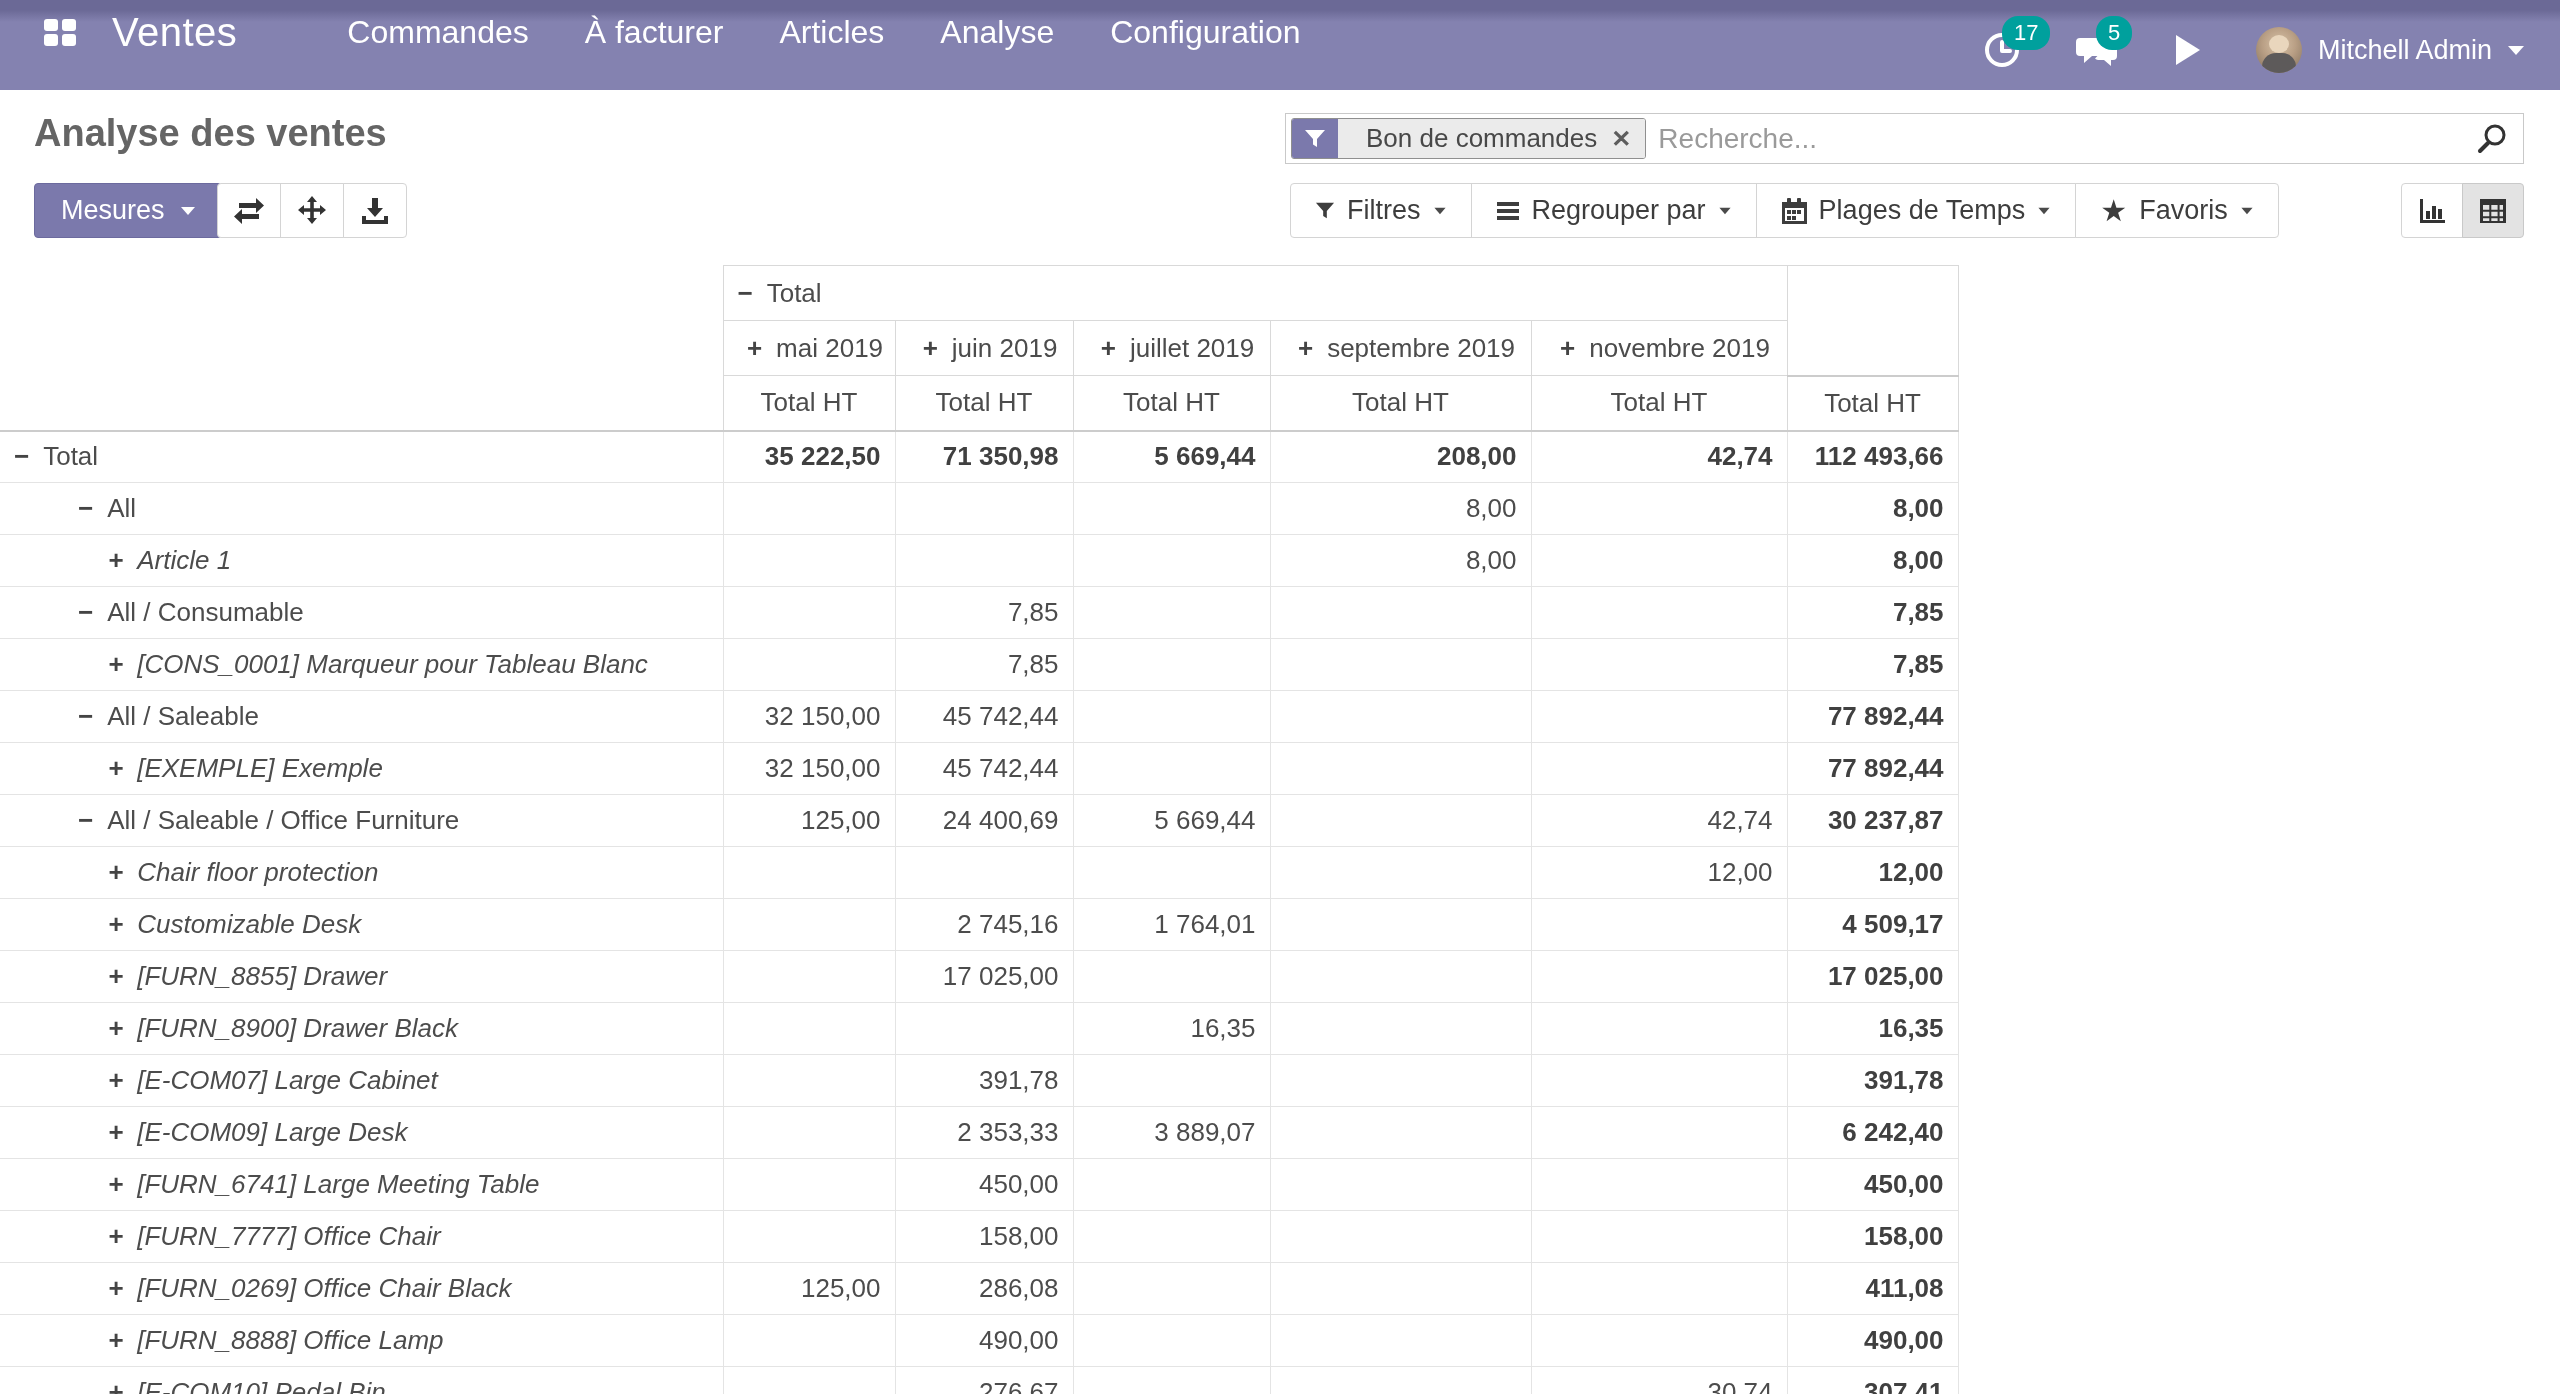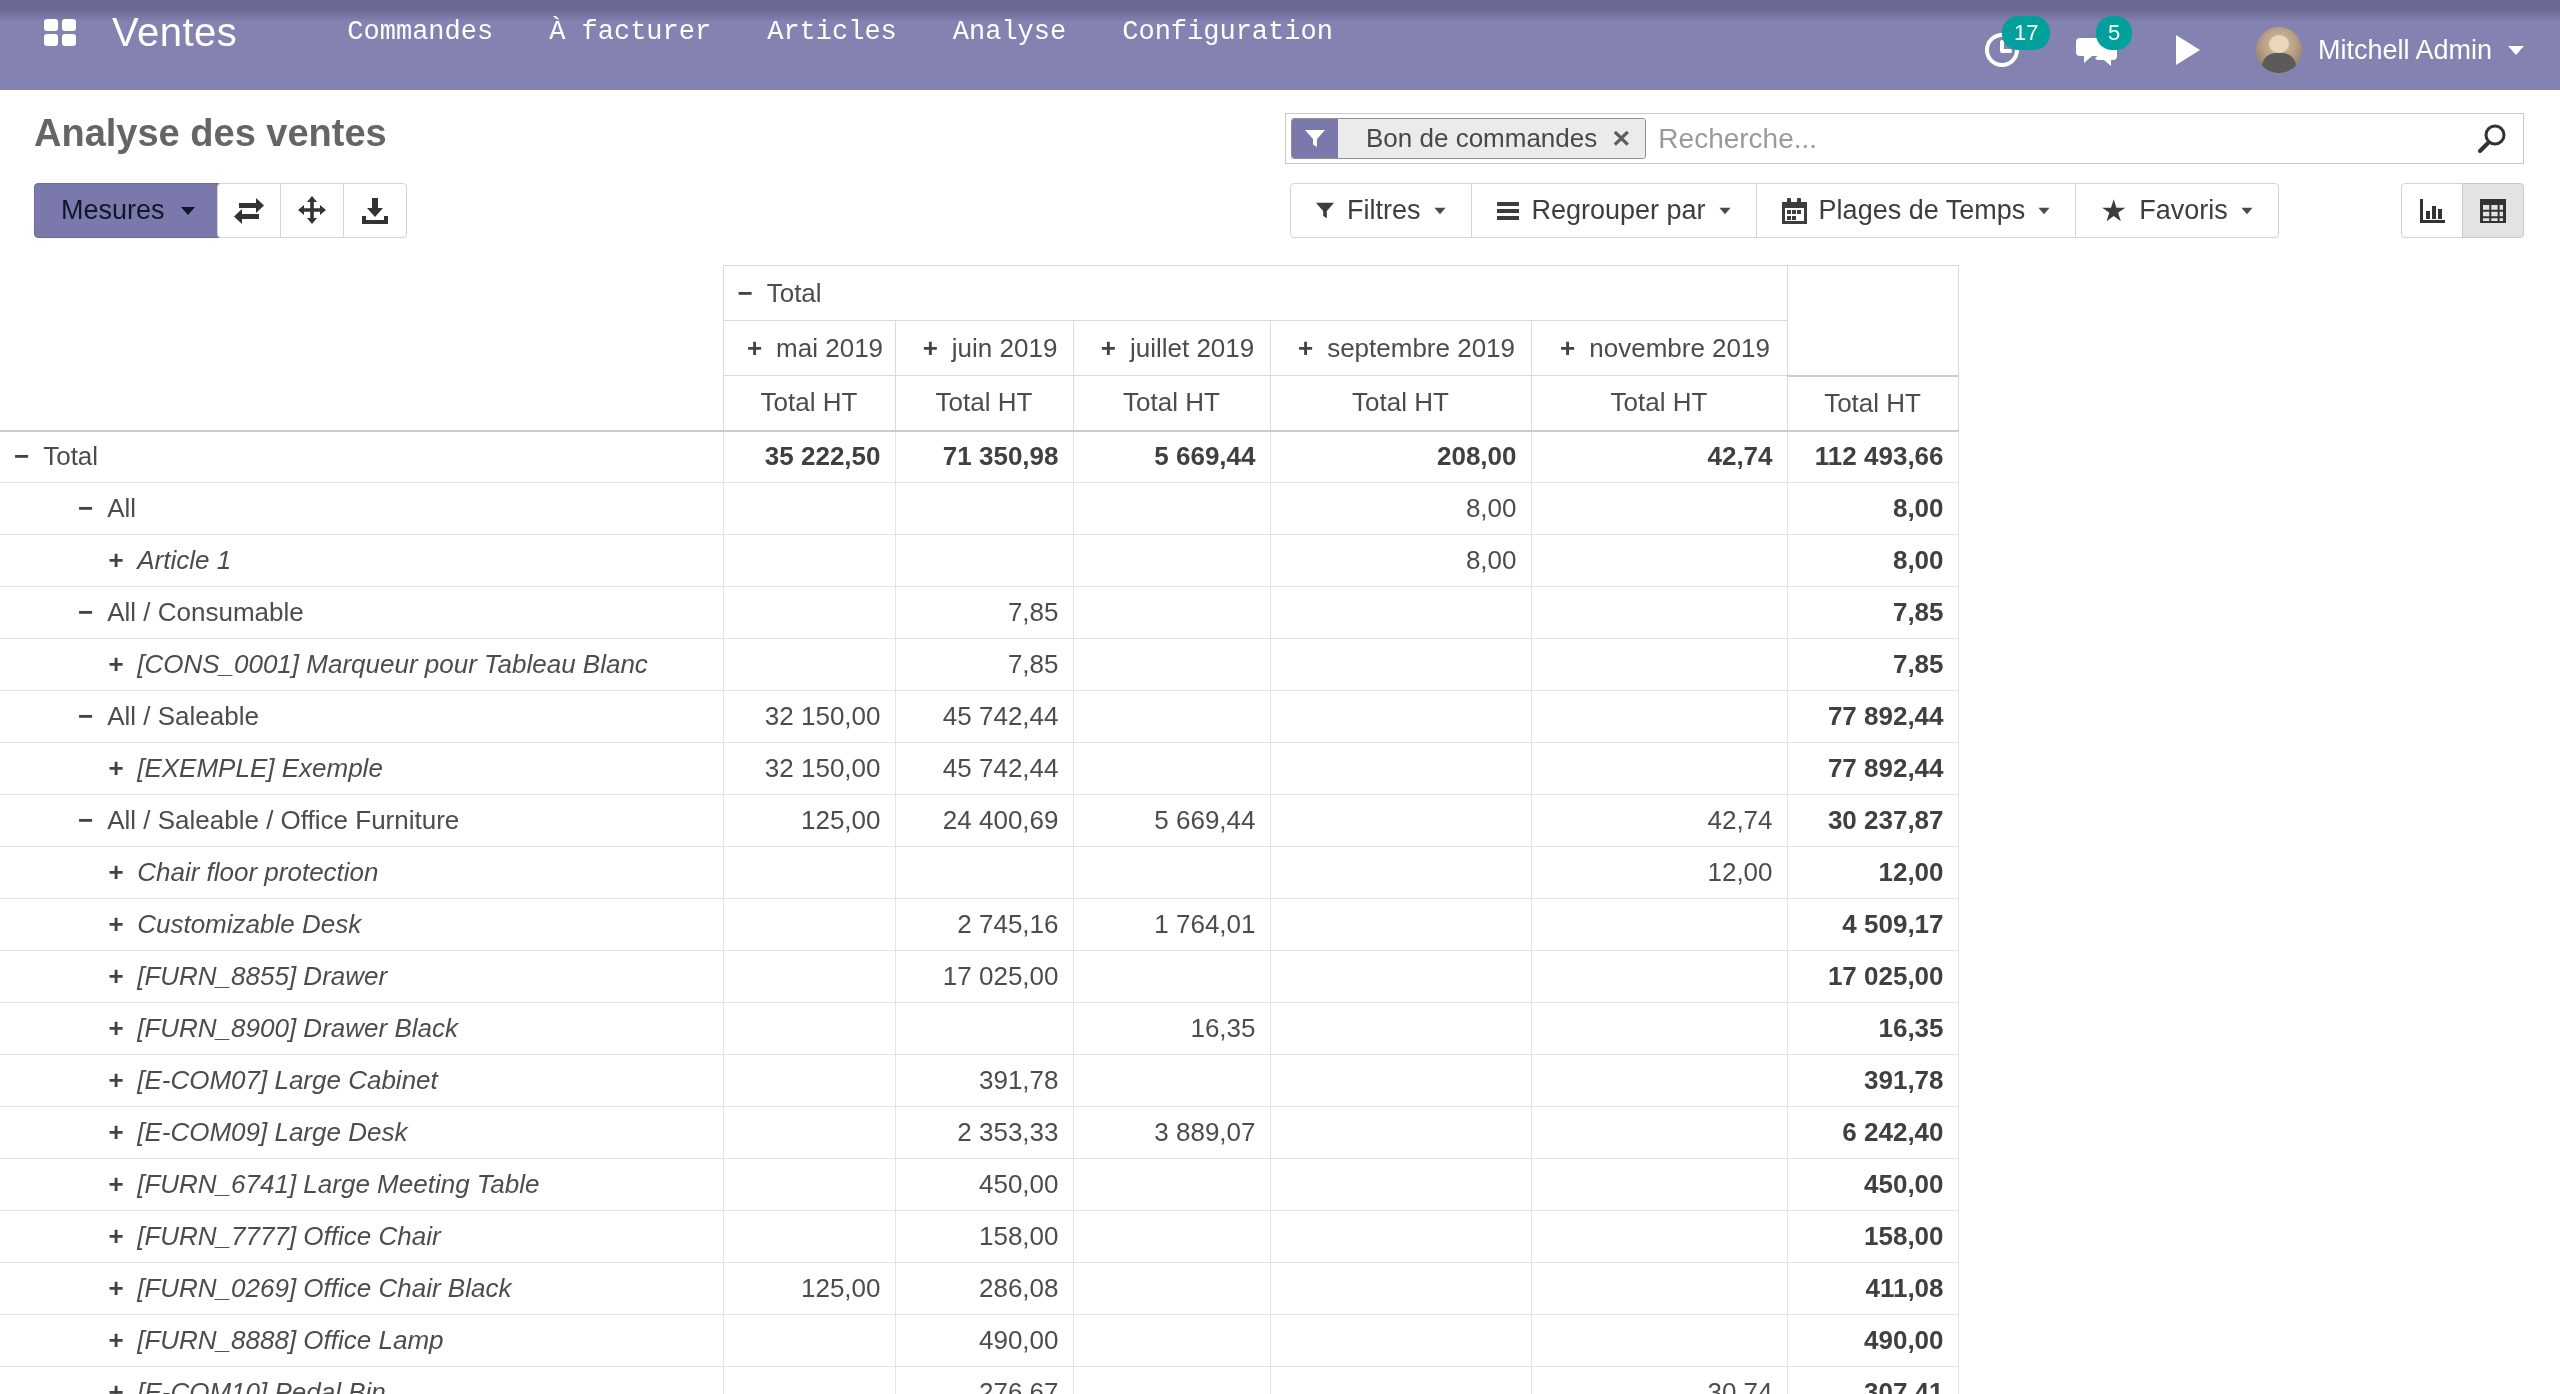--- a/index.html
+++ b/index.html
@@ -10,21 +10,21 @@
   
   .navbar {
     position:absolute; top:0; left:0; width:2560px; height:90px;
     background:linear-gradient(180deg,#6b6996 0px,#6b6996 10px,#8482b0 22px,#8482b0 100%);
     display:flex; align-items:flex-start; color:#fff;
   }
   .nav-left { display:flex; align-items:center; padding-left:34px; padding-top:6px; }
   .apps-btn { width:52px; height:52px; display:flex; align-items:center; justify-content:center; cursor:pointer; }
   .app-name { font-size:40px; font-weight:500; margin-left:26px; letter-spacing:0.5px; }
   .nav-menu { display:flex; align-items:center; gap:56px; margin-left:110px; }
-  .nav-menu .menu-item { font-size:27px; cursor:pointer; white-space:nowrap;font-family:Liberation Mono, monospace; }
+  .nav-menu .menu-item { font-size:32px; cursor:pointer; white-space:nowrap; }
   .systray { position:absolute; right:36px; top:10px; height:80px; display:flex; align-items:center; gap:54px; }
   .tray-icon { position:relative; display:flex; align-items:center; justify-content:center; cursor:pointer; }
   .badge {
     position:absolute; top:-14px; left:20px; background:#00a09d; color:#fff;
     font-size:22px; line-height:1; padding:6px 12px; border-radius:16px; font-weight:400;
   }
   .user-zone { display:flex; align-items:center; gap:16px; cursor:pointer; }
   .avatar { width:46px; height:46px; border-radius:50%; overflow:hidden; background:radial-gradient(circle at 50% 38%, #d8c3a8 0%, #b99f85 45%, #7d6b58 100%); position:relative; }
   .avatar::before { content:''; position:absolute; left:13px; top:8px; width:20px; height:18px; border-radius:50%; background:#e9d6bd; }
   .avatar::after { content:''; position:absolute; left:6px; top:26px; width:34px; height:22px; border-radius:14px 14px 0 0; background:#5d5a5a; }
@@ -43,21 +43,21 @@
   .facet-label-seg { background:#ebebeb; display:flex; align-items:center; padding:0 14px; gap:14px; }
   .facet-label-seg .facet-text { font-size:26px; color:#484848; white-space:nowrap;margin-left:14px; }
   .facet-x { font-size:24px; color:#5d5d5d; font-weight:700; cursor:pointer; }
   .search-input { flex:1 1 auto; border:none; outline:none; font-size:28px; color:#444; padding:0 12px; font-family:"Liberation Sans", sans-serif; background:transparent; }
   .search-input::placeholder { color:#9a9a9a; opacity:1; }
 
   
   .btn { display:flex; align-items:center; justify-content:center; background:#fff; border:1px solid #d4d4d4; color:#3d3d3d; font-size:27px; cursor:pointer; height:55px; }
   .measures-btn {
     position:absolute; left:34px; top:183px; height:55px; padding:0 26px;
-    background:#7b79ac; border:1px solid #6c6a9e; border-radius:4px; color:#0f172a;
+    background:#7b79ac; border:1px solid #6c6a9e; border-radius:4px; color:#ffffff;
     display:flex; align-items:center; gap:16px; font-size:27px; cursor:pointer;
   }
   .icon-group { position:absolute; left:217px; top:183px; display:flex; }
   .icon-group .btn { width:64px; }
   .icon-group .btn + .btn { margin-left:-1px; }
   .icon-group .btn:first-child { border-radius:4px 0 0 4px; }
   .icon-group .btn:last-child { border-radius:0 4px 4px 0; }
   .filter-group { position:absolute; left:1290px; top:183px; display:flex; }
   .filter-group .btn { padding:0 24px; gap:12px; }
   .filter-group .btn + .btn { margin-left:-1px; }

